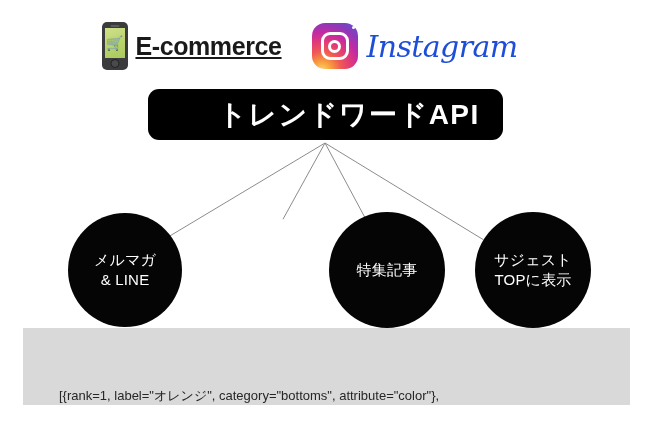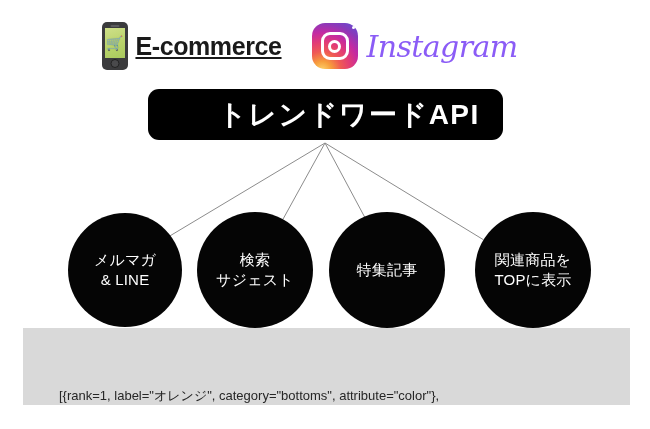--- a/index.html
+++ b/index.html
@@ -134,21 +134,21 @@
     width: 3.5px;
     height: 3.5px;
     border-radius: 50%;
     background: #ffffff;
   }
   .ig-wordmark {
     font-family: "DejaVu Serif", serif;
     font-style: italic;
     font-size: 30px;
     font-weight: normal;
-    color: #8b5cf6;
+    color: #1d4ed8;
     letter-spacing: -0.6px;
     margin-left: 2px;
     white-space: nowrap;
   }
 
   
   .dress-icon {
     position: relative;
     width: 38px;
     height: 46px;
@@ -301,31 +301,27 @@
         <line x1="325" y1="143" x2="365.6223313323449" y2="218.86817763540893"></line>
         <line x1="325" y1="143" x2="483.4978915506716" y2="239.77515493718894"></line>
       </g>
   </svg>
 
   <div class="node-circle" style="left:68px; top:213px; width:114px; height:114px;">
     <span class="node-label">メルマガ
 &amp; LINE</span>
   </div>
 
-  <div class="node-circle" style="left:197px; top:212px; width:116px; height:116px;">
-    <span class="node-label">検索
-サジェスト</span>
-  </div>
 
   <div class="node-circle" style="left:329px; top:212px; width:116px; height:116px;align-items:center;">
     <span class="node-label">特集記事</span>
   </div>
 
   <div class="node-circle" style="left:475px; top:212px; width:116px; height:116px;">
-    <span class="node-label">関連商品を
+    <span class="node-label">サジェスト
 TOPに表示</span>
   </div>
 
   <div class="code-panel">
     <div class="code-lines">
       <div>[{rank=1, label="オレンジ", category="bottoms", attribute="color"},</div>
       
     </div>
   </div>
 

